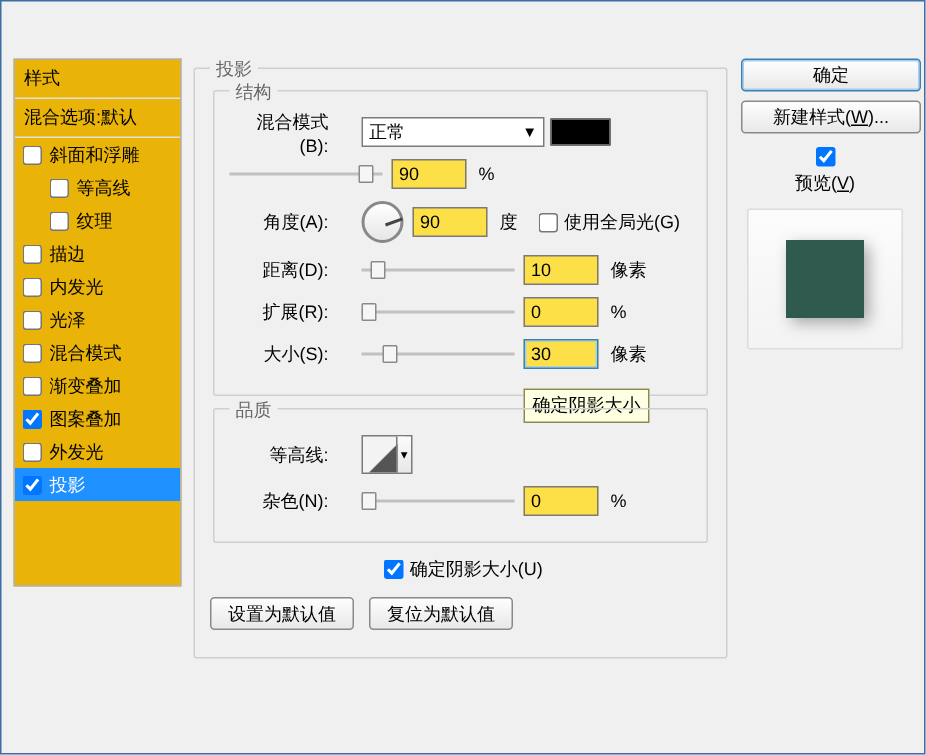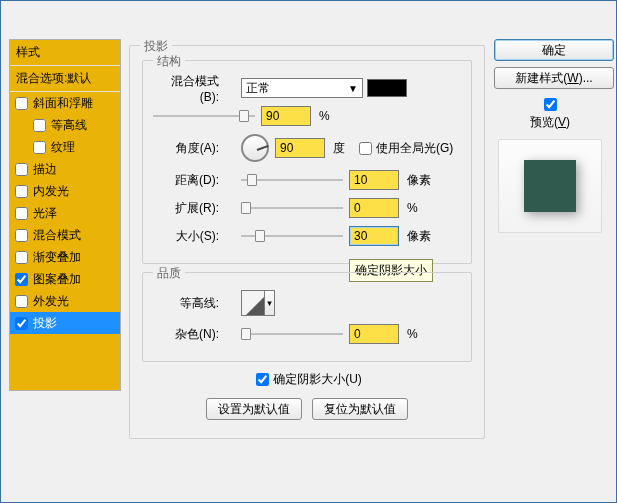--- a/index.html
+++ b/index.html
@@ -38,21 +38,21 @@
   .numbox { width:50px; height:20px; border:1px solid #7a7a7a; background:#fde047; padding:0 4px; display:flex; align-items:center; }
   .numbox.focus { border:1px solid #3c7fb1; box-shadow:0 0 0 1px #a3d0ef inset; }
   .unit { margin-left:8px; }
   .anglectl { width:28px; height:28px; border:2px solid #888; border-radius:50%; background:linear-gradient(#fff,#e6e6e6); position:relative; margin-right:6px; }
   .angle-needle { position:absolute; width:12px; height:2px; background:#444; top:13px; left:14px; transform-origin:0 50%; transform:rotate(-20deg); }
   .chk { display:flex; align-items:center; margin-left:10px; }
   .chk input { margin-right:4px; }
   .contour-swatch { width:34px; height:26px; border:1px solid #7a7a7a; background:linear-gradient(135deg,#f3f3f3 49%,#555 51%); display:flex; align-items:flex-end; justify-content:flex-end; cursor:pointer; }
   .contour-swatch .drop { width:10px; height:24px; border-left:1px solid #7a7a7a; background:linear-gradient(#fbfbfb,#e7e7e7); display:flex; align-items:center; justify-content:center; font-size:9px; }
   .tooltip { position:absolute; background:#ffffe1; border:1px solid #8a8a56; padding:2px 5px; font-size:12px; white-space:nowrap; }
-  .footer-row { display:flex; justify-content:center; gap:10px; margin-top:6px; }
+  .footer-row { display:flex; gap:10px; margin-top:6px; }
   .underline { text-decoration: underline; }
 </style>
 </head>
 <body>
 
 <div class="window">
 
   <div class="content">
 
     <div class="sidebar">

